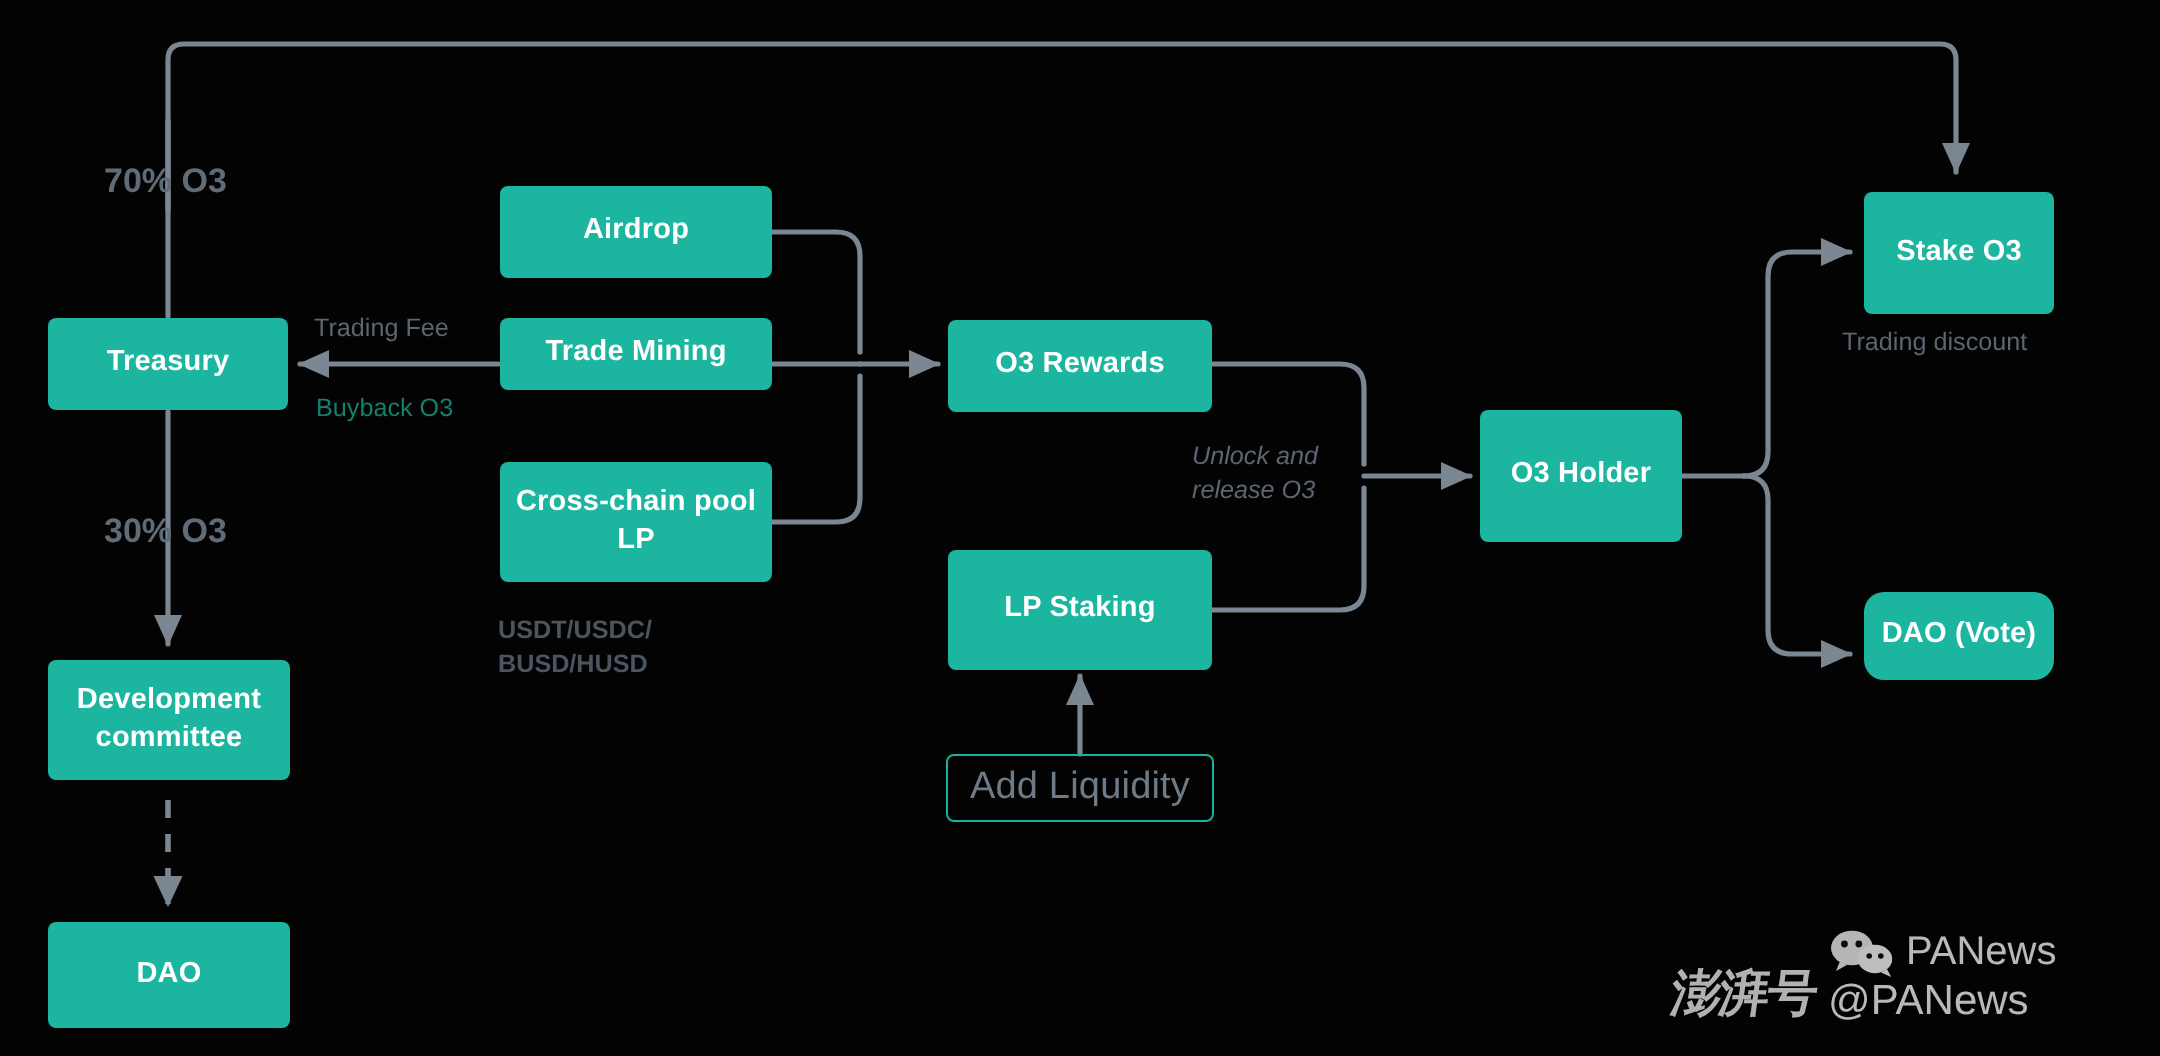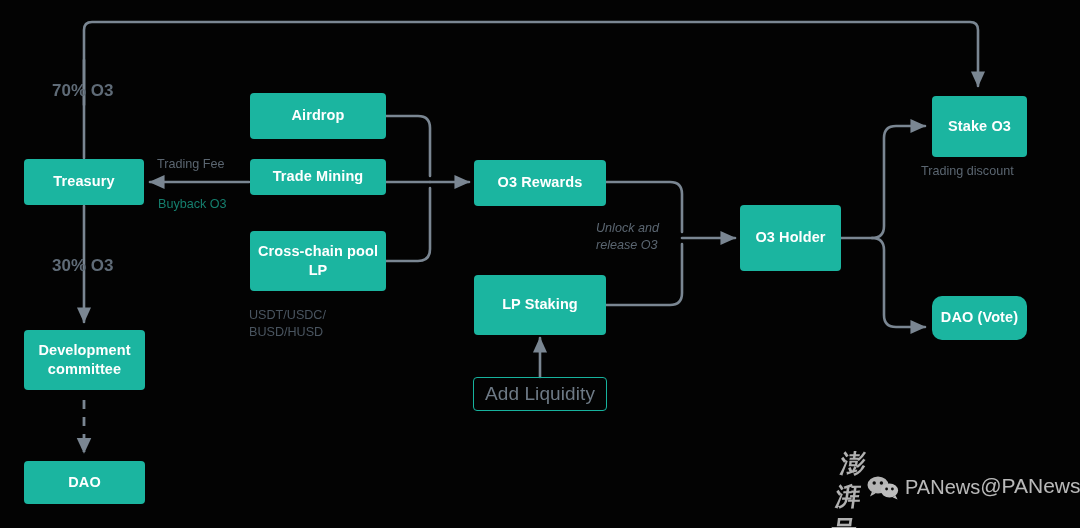--- a/index.html
+++ b/index.html
@@ -54,20 +54,21 @@
     font-weight: bold;
     font-size: 17px;
     color: #5F6B77;
   }
   .label.teal {
     color: #157F6E;
     font-size: 12.6px;
   }
   .label.muted2 {
     color: #4A5560;
+    font-weight: bold;
   }
   
   #watermark {
     position: absolute;
     left: 836px;
     top: 452px;
     width: 238px;
     height: 72px;
     display: flex;
     align-items: center;
@@ -78,20 +79,21 @@
     font-family: "DejaVu Sans", sans-serif;
     font-weight: bold;
     font-size: 25px;
     color: #d8d8d8;
     letter-spacing: -1px;
     transform: skewX(-8deg);
     margin-top: 16px;
   }
   #wm-right {
     display: flex;
+    flex-direction: column;
     justify-content: center;
   }
   #wm-line1 {
     display: flex;
     align-items: center;
     gap: 5px;
   }
   #wm-text1, #wm-text2 {
     color: #e2e2e2;
     font-size: 20px;
@@ -183,21 +185,21 @@
 
   <div class="node" style="left:932px; top:296px; width:95px; height:44px;border-radius:10px;">
     <span>DAO (Vote)</span>
   </div>
 
   <div class="node" style="left:24px; top:330px; width:121px; height:60px;">
     <span>Development
 committee</span>
   </div>
 
-  <div class="node" style="left:24px; top:461px; width:121px; height:43px;">
+  <div class="node" style="left:24px; top:461px; width:121px; height:53px;">
     <span>DAO</span>
   </div>
 
   <div class="label bold" style="left:52px; top:80px;">70% O3</div>
 
   <div class="label bold" style="left:52px; top:255px;">30% O3</div>
 
   <div class="label" style="left:157px; top:156px;">Trading Fee</div>
 
   <div class="label teal" style="left:158px; top:196px;">Buyback O3</div>

